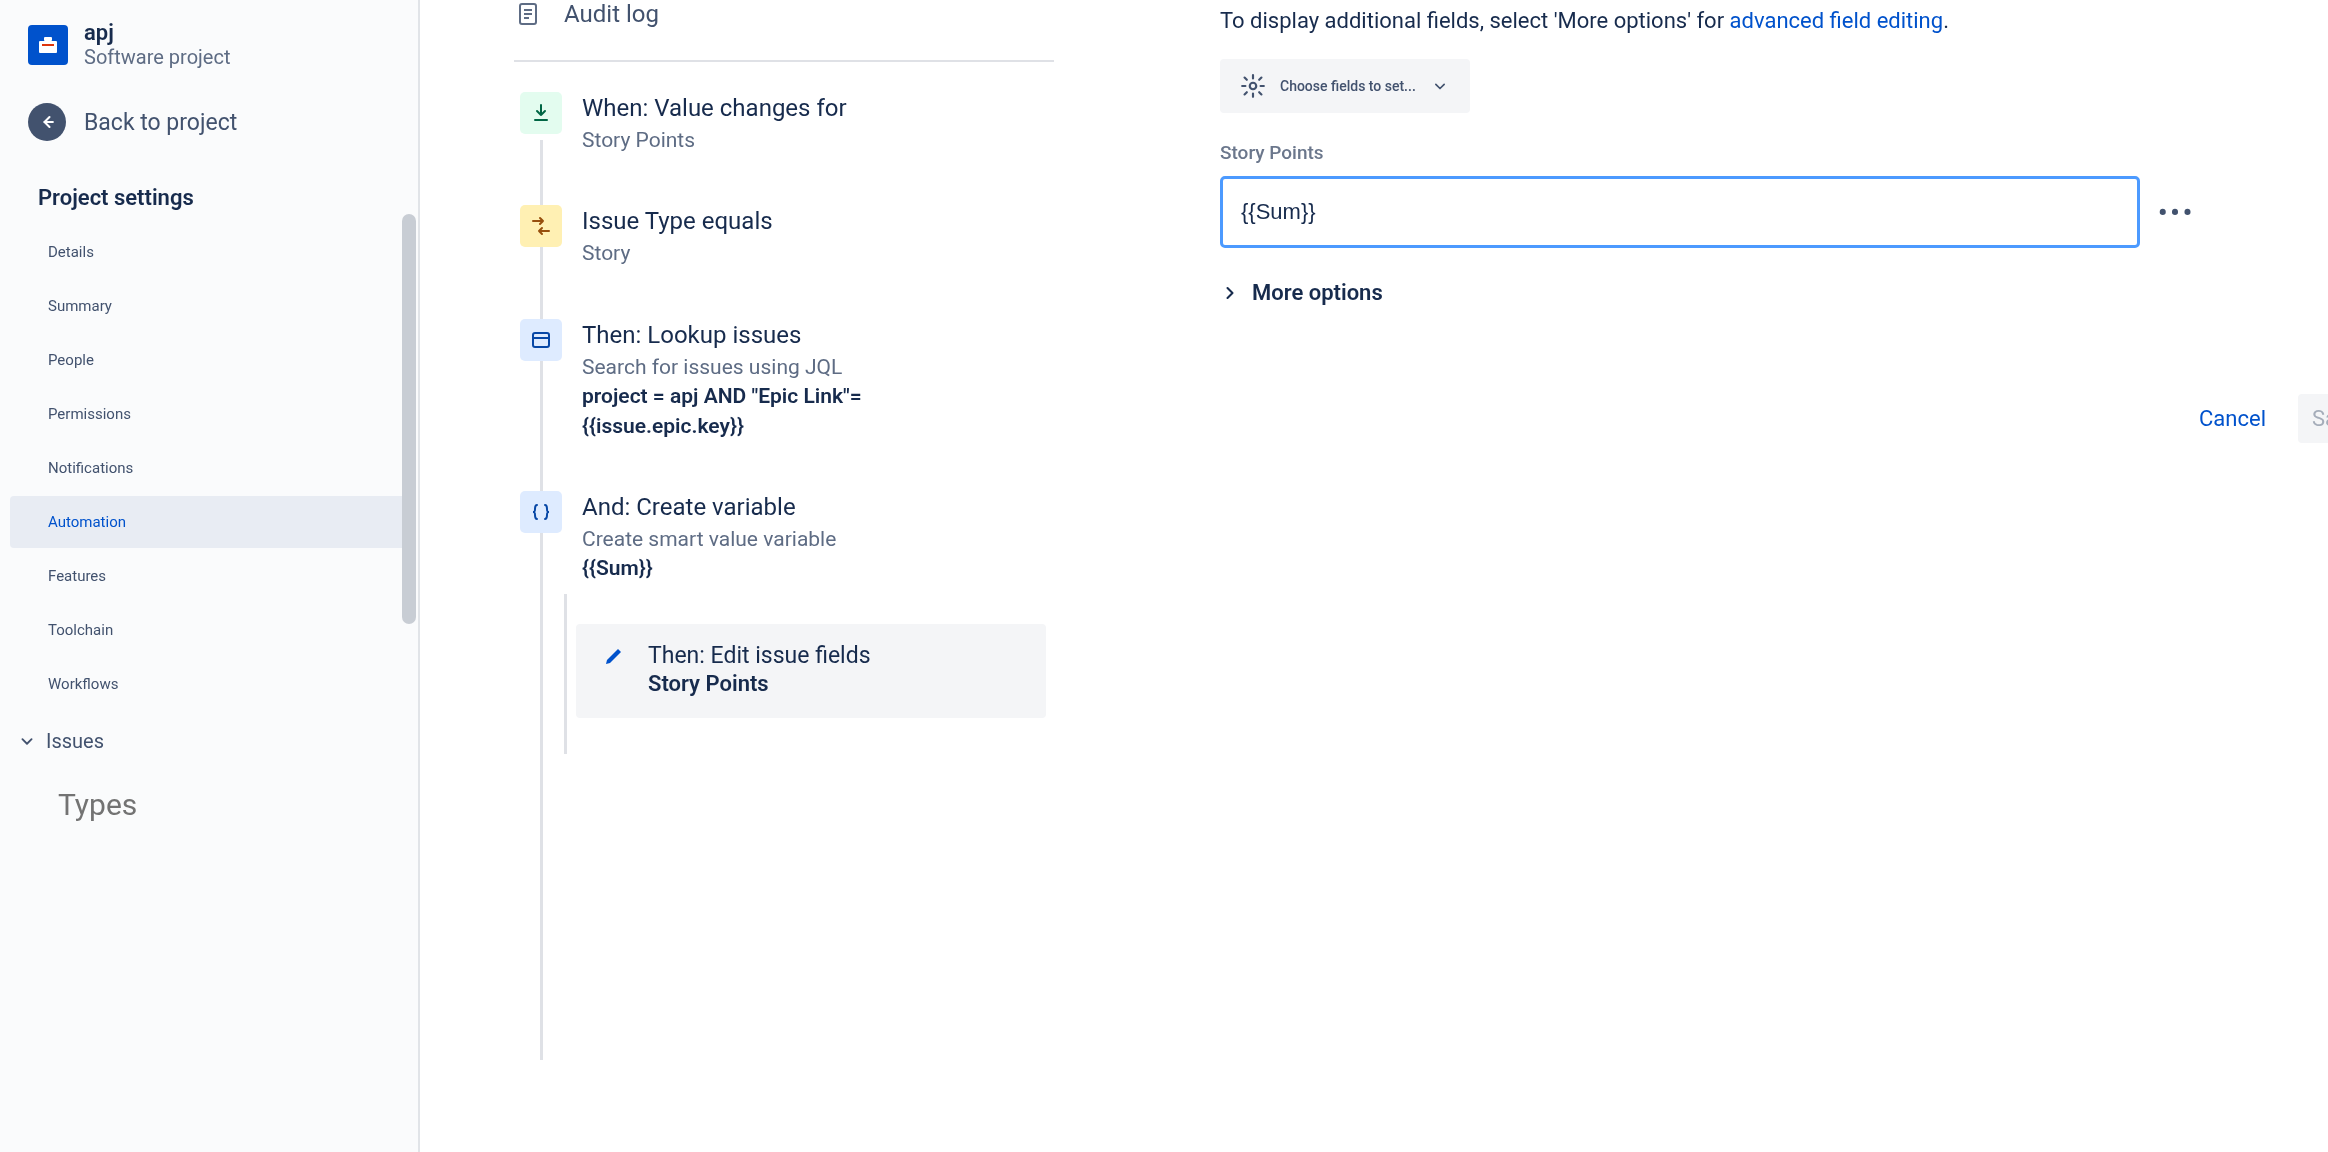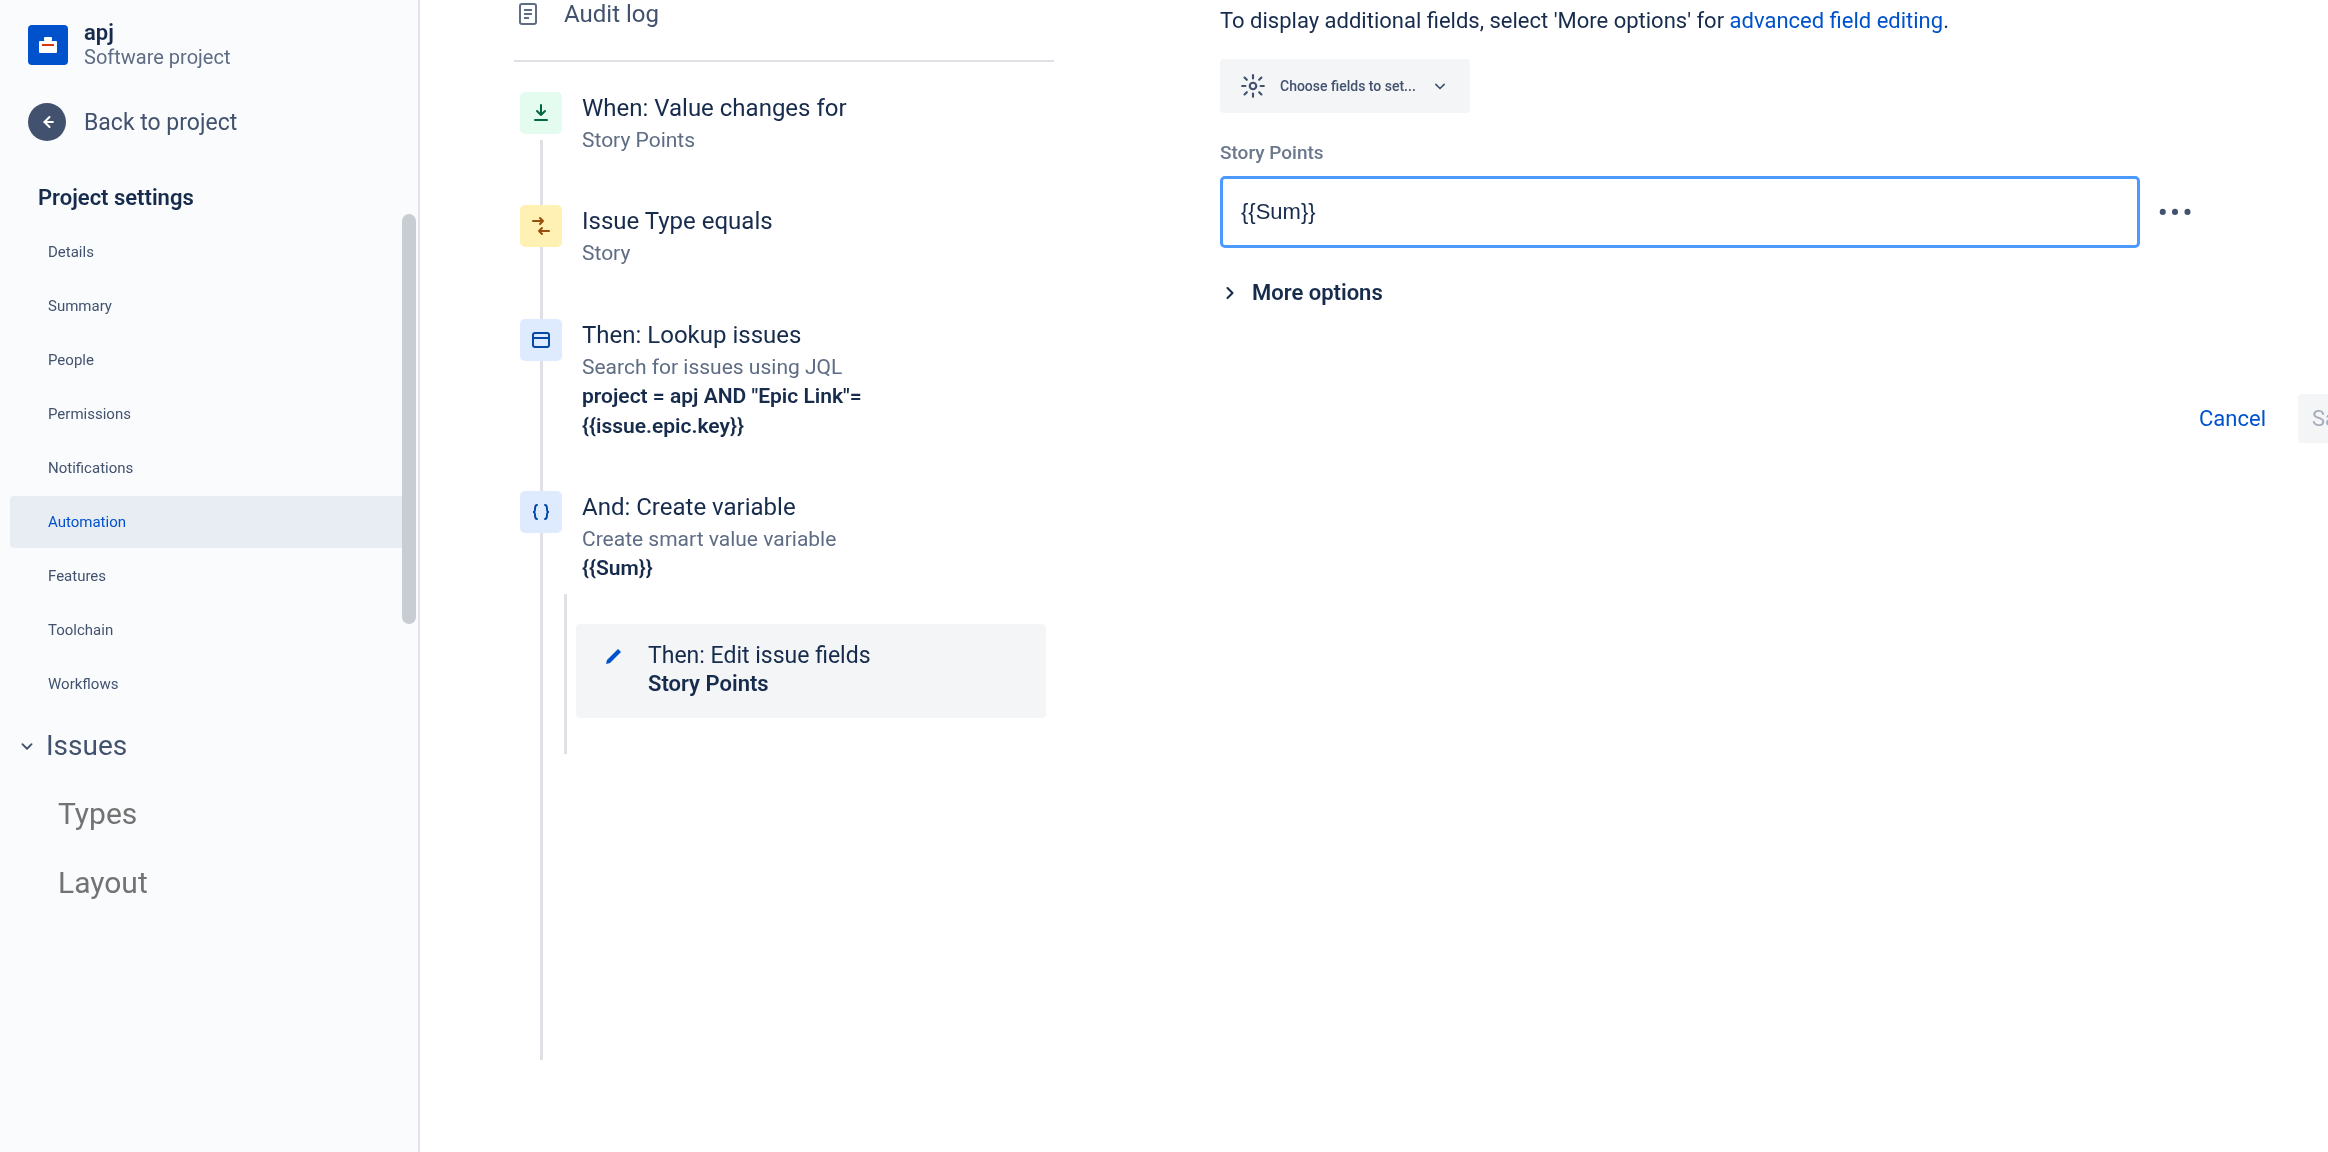--- a/index.html
+++ b/index.html
@@ -15,21 +15,21 @@
 .proj-type { font-size: 20px; color: #5E6C84; }
 
 .back-row { display: flex; align-items: center; padding: 14px 30px 18px 28px; gap: 18px; cursor: pointer; }
 .back-circle { width: 38px; height: 38px; border-radius: 50%; background: #42526E; display: flex; align-items: center; justify-content: center; }
 .back-label { font-size: 23px; color: #42526E; font-weight: 400; }
 
 .settings-nav { padding-top: 10px; position: relative; }
 .settings-title { font-size: 22px; font-weight: 600; color: #172B4D; padding: 16px 38px; }
 .nav-item { font-size: 15px; color: #42526E; padding: 17px 38px; cursor: pointer; border-radius: 4px; margin: 0 10px 2px 10px; }
 .nav-item.active { background: #E8ECF3; color: #0052CC; }
-.issues-row { display: flex; align-items: center; gap: 8px; font-size: 28px; color: #42526E; padding: 17px 30px 17px 16px; cursor: pointer; }
+.issues-row { display: flex; align-items: center; gap: 8px; font-size: 20px; color: #42526E; padding: 17px 30px 17px 16px; cursor: pointer; }
 .issues-row svg { width: 22px; height: 22px; }
 .sub-item { font-size: 30px; color: #737373; padding: 17px 18px 17px 58px; cursor: pointer; }
 
 .scroll-thumb { position: absolute; right: 2px; top: 214px; width: 14px; height: 410px; background: #c8cdd4; border-radius: 7px; }
 
 .middle { position: absolute; left: 420px; top: 0; width: 700px; height: 100%; padding-left: 96px; }
 
 .audit-row { display: flex; align-items: center; gap: 24px; padding-top: 0px; padding-bottom: 24px; }
 .audit-icon { width: 24px; height: 28px; }
 .audit-label { font-size: 24px; color: #42526E; }
@@ -113,21 +113,20 @@
       <div class="nav-item">Features</div>
       <div class="nav-item">Toolchain</div>
       <div class="nav-item">Workflows</div>
       <div class="issues-row">
         <svg viewBox="0 0 24 24">
             <path d="M7 10l5 5 5-5" stroke="#42526E" stroke-width="2" fill="none" stroke-linecap="round" stroke-linejoin="round"></path>
           </svg>
         <span>Issues</span>
       </div>
       <div class="sub-item">Types</div>
-      <div class="sub-item">Layout</div>
     </div>
 
     <div class="scroll-thumb"></div>
   </div>
 </div>
 
 <div class="middle">
   <div class="audit-row">
     <svg class="audit-icon" viewBox="0 0 24 24">
         <rect x="4" y="2" width="16" height="20" rx="2" stroke="#5E6C84" stroke-width="2" fill="none"></rect>

